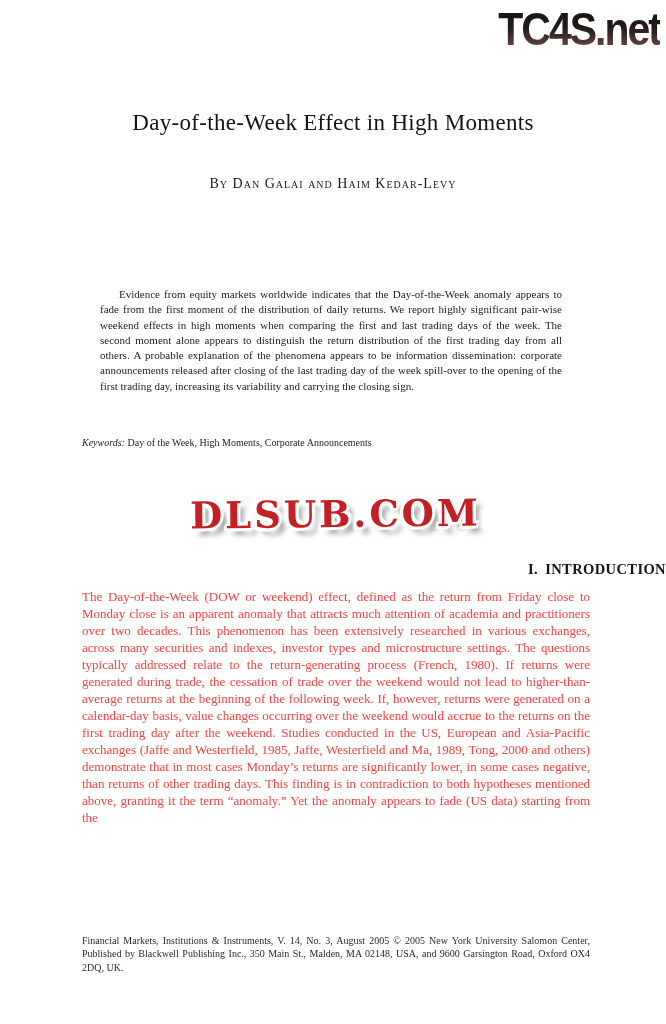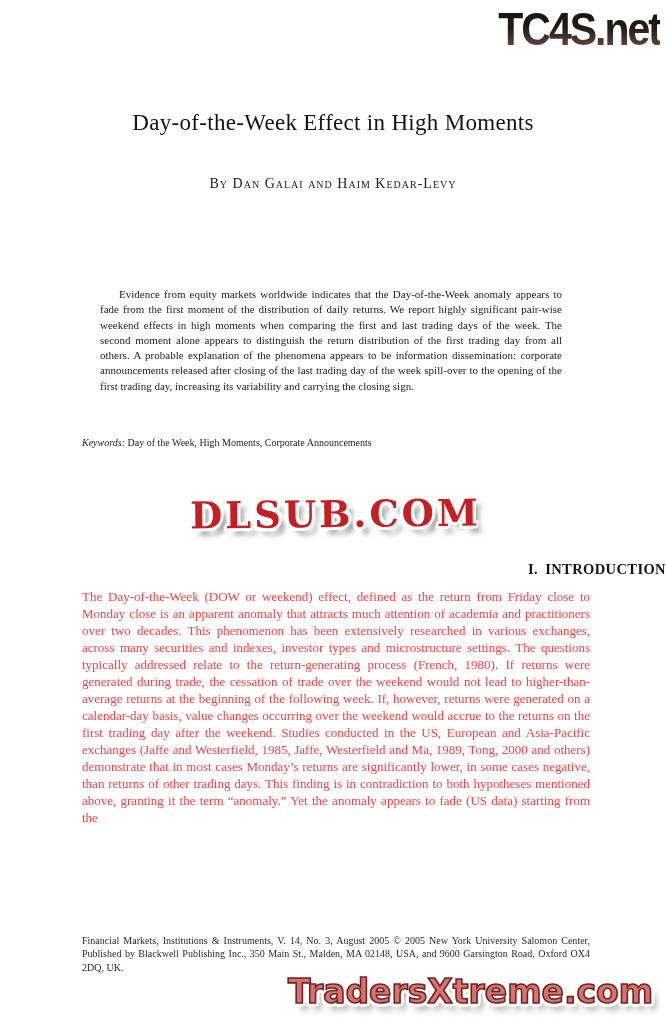--- a/index.html
+++ b/index.html
@@ -106,15 +106,14 @@
 
 
   <div class="wm-dlsub">DLSUB.COM</div>
 
   <div class="section-heading">I. INTRODUCTION</div>
 
   <div class="body-par">The Day-of-the-Week (DOW or weekend) effect, defined as the return from Friday close to Monday close is an apparent anomaly that attracts much attention of academia and practitioners over two decades. This phenomenon has been extensively researched in various exchanges, across many securities and indexes, investor types and microstructure settings. The questions typically addressed relate to the return-generating process (French, 1980). If returns were generated during trade, the cessation of trade over the weekend would not lead to higher-than-average returns at the beginning of the following week. If, however, returns were generated on a calendar-day basis, value changes occurring over the weekend would accrue to the returns on the first trading day after the weekend. Studies conducted in the US, European and Asia-Pacific exchanges (Jaffe and Westerfield, 1985, Jaffe, Westerfield and Ma, 1989, Tong, 2000 and others) demonstrate that in most cases Monday’s returns are significantly lower, in some cases negative, than returns of other trading days. This finding is in contradiction to both hypotheses mentioned above, granting it the term “anomaly.” Yet the anomaly appears to fade (US data) starting from the</div>
 
   <div class="footer">Financial Markets, Institutions &amp; Instruments, V. 14, No. 3, August 2005 © 2005 New York University Salomon Center, Published by Blackwell Publishing Inc., 350 Main St., Malden, MA 02148, USA, and 9600 Garsington Road, Oxford OX4 2DQ, UK.</div>
 
-  <div class="wm-traders">TradersXtreme.com</div>
 
 </div>
 
 </body></html>

